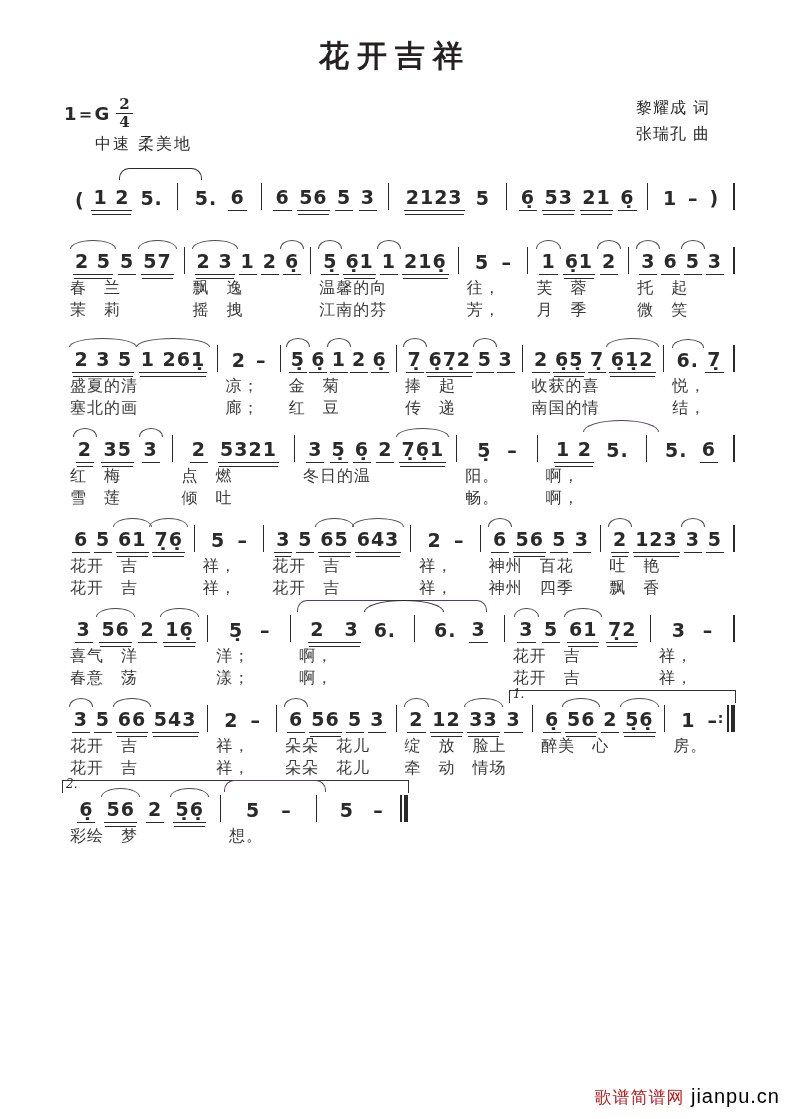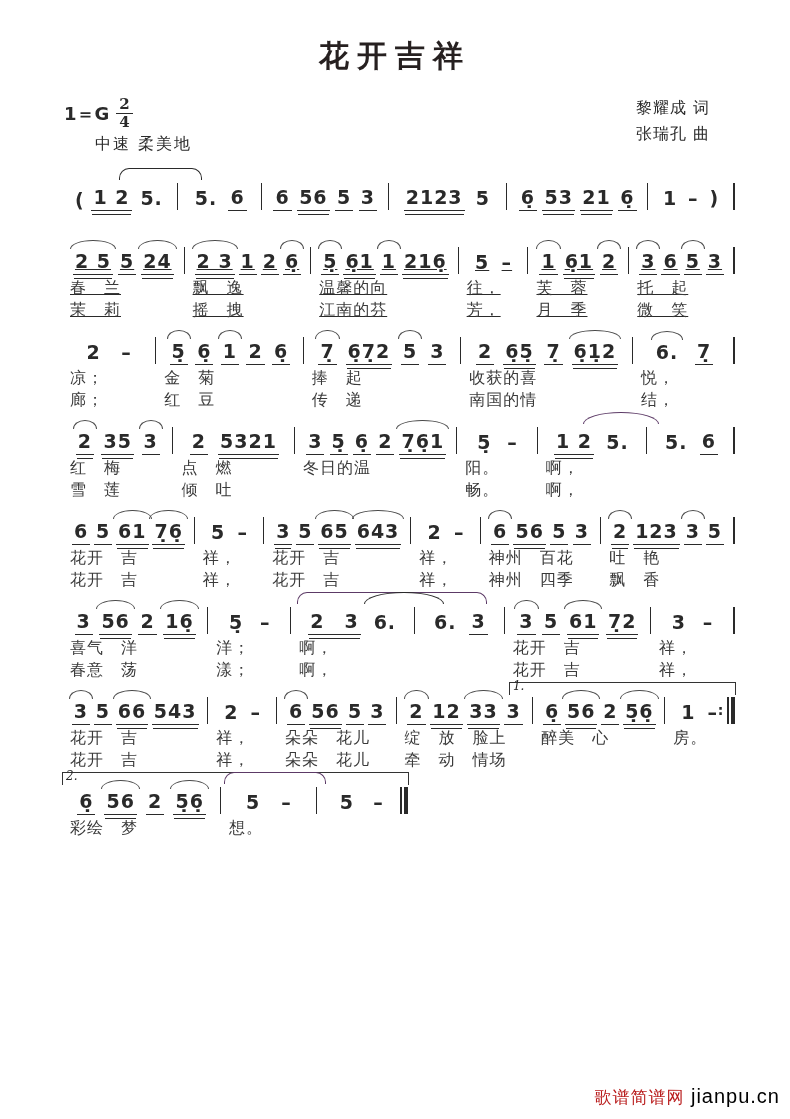--- a/index.html
+++ b/index.html
@@ -117,27 +117,27 @@
             <span class="grp u0">1</span>
             <span class="grp u0">–</span>
             <span class="grp u0">)</span>
             <span class="endm">
               <span class="thin"></span>
             </span>
           </div>
         </div>
       </div>
     </div>
-    <div class="sys" style="margin-bottom: 0px; text-decoration: underline;">
+    <div class="sys" style="margin-bottom: 8px;">
       <div class="mrow">
         <div class="measure">
           <div class="notes barR">
             <span class="grp u2 arc">2 5</span>
             <span class="grp u1">5</span>
-            <span class="grp u2 arc">24</span>
+            <span class="grp u2 arc">57</span>
           </div>
           <div class="lyr">春　兰</div>
           <div class="lyr">茉　莉</div>
         </div>
         <div class="measure">
           <div class="notes barR">
             <span class="grp u2 arc">2 3</span>
             <span class="grp u1">1</span>
             <span class="grp u1">2</span>
             <span class="grp u1 arc">6̣</span>
@@ -182,20 +182,28 @@
               <span class="thin"></span>
             </span>
           </div>
           <div class="lyr">托　起</div>
           <div class="lyr">微　笑</div>
         </div>
       </div>
     </div>
     <div class="sys" style="margin-bottom: 0px;">
       <div class="mrow">
+        <div class="measure">
+          <div class="notes barR">
+            <span class="grp u2 arc">2 3 5</span>
+            <span class="grp u2 arc">1 261̣</span>
+          </div>
+          <div class="lyr">盛夏的清</div>
+          <div class="lyr">塞北的画</div>
+        </div>
         <div class="measure">
           <div class="notes barR">
             <span class="grp u0">2</span>
             <span class="grp u0">–</span>
           </div>
           <div class="lyr">凉；</div>
           <div class="lyr">廊；</div>
         </div>
         <div class="measure">
           <div class="notes barR">

